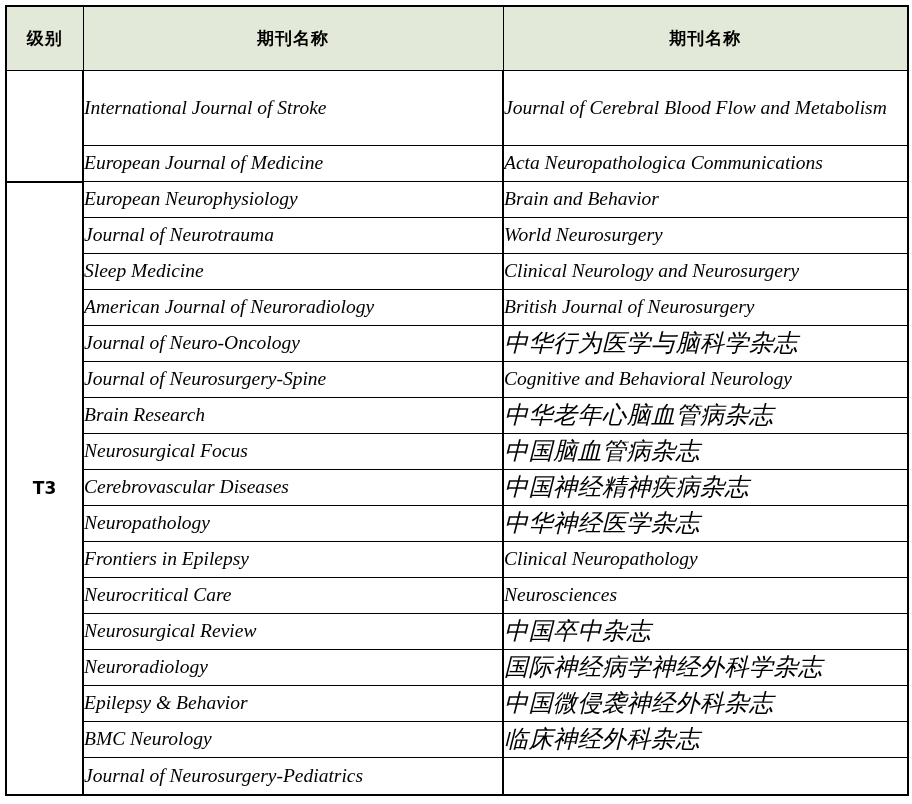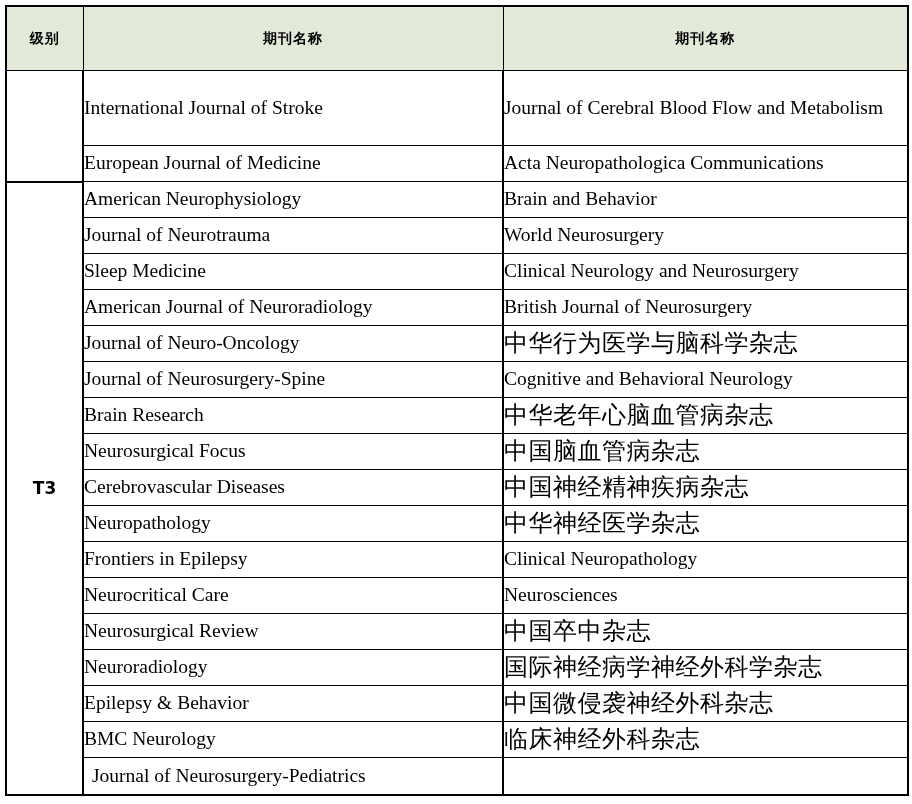--- a/index.html
+++ b/index.html
@@ -44,21 +44,21 @@
   col.c-left   { width: 420px; }
   col.c-right  { width: 405px; }
 
   
   thead th {
     background: #e2e9d8;
     height: 63px;
     text-align: center;
     font-family: "DejaVu Sans", "Liberation Sans", sans-serif;
     font-weight: bold;
-    font-size: 14px;
+    font-size: 17px;
     letter-spacing: 1px;
     border-bottom: 2px solid #000000;
     border-top: 2px solid #000000;
   }
   thead th.h-level { border-left: 2px solid #000000; }
   thead th.h-right { border-right: 2px solid #000000; }
 
   
   td.level-cell {
     text-align: center;
@@ -75,20 +75,21 @@
     border-bottom: 2px solid #000000;
     margin-top: 43px;
   }
 
   
   td.jcell {
     font-size: 19.5px;
     line-height: 1.45;
     padding: 4px 0 4px 11px;
     white-space: normal;
+    font-style: italic;
   }
   td.jcell.right-col {
     border-right: 2px solid #000000;
   }
   td.jcell.col-sep-left {
     border-left: 2px solid #000000;
   }
   td.jcell.justified {
     text-align: justify;
     text-align-last: left;
@@ -96,21 +97,21 @@
   }
   td.jcell .cn {
     font-family: "DejaVu Sans", "Liberation Sans", sans-serif;
     font-size: 24px;
     letter-spacing: 0.5px;
   }
 
   tr.data-row { height: 36px; }
   tr.tall-row { height: 75px; }
   tr.last-row { height: 37px; }
-  tr.last-row td { border-bottom: 2px solid #000000; padding-left: 8px; }
+  tr.last-row td { border-bottom: 2px solid #000000; }
 </style>
 </head>
 <body>
 
 <div class="table-wrap">
   <table class="journal-table">
     <colgroup>
       <col class="c-level">
       <col class="c-left">
       <col class="c-right">
@@ -127,21 +128,21 @@
           <td class="level-cell level-blank" rowspan="2"></td>
           <td class="jcell col-sep-left">International Journal of Stroke</td>
           <td class="jcell right-col col-sep-left justified">Journal of Cerebral Blood Flow and Metabolism</td>
         </tr>
         <tr class="data-row">
           <td class="jcell col-sep-left">European Journal of Medicine</td>
           <td class="jcell right-col col-sep-left">Acta Neuropathologica Communications</td>
         </tr>
         <tr class="data-row">
           <td class="level-cell level-t3" rowspan="17">T3</td>
-          <td class="jcell col-sep-left">American Neurophysiology</td>
+          <td class="jcell col-sep-left">European Neurophysiology</td>
           <td class="jcell right-col col-sep-left">Brain and Behavior</td>
         </tr>
         <tr class="data-row">
           <td class="jcell col-sep-left">Journal of Neurotrauma</td>
           <td class="jcell right-col col-sep-left">World Neurosurgery</td>
         </tr>
         <tr class="data-row">
           <td class="jcell col-sep-left">Sleep Medicine</td>
           <td class="jcell right-col col-sep-left">Clinical Neurology and Neurosurgery</td>
         </tr>

